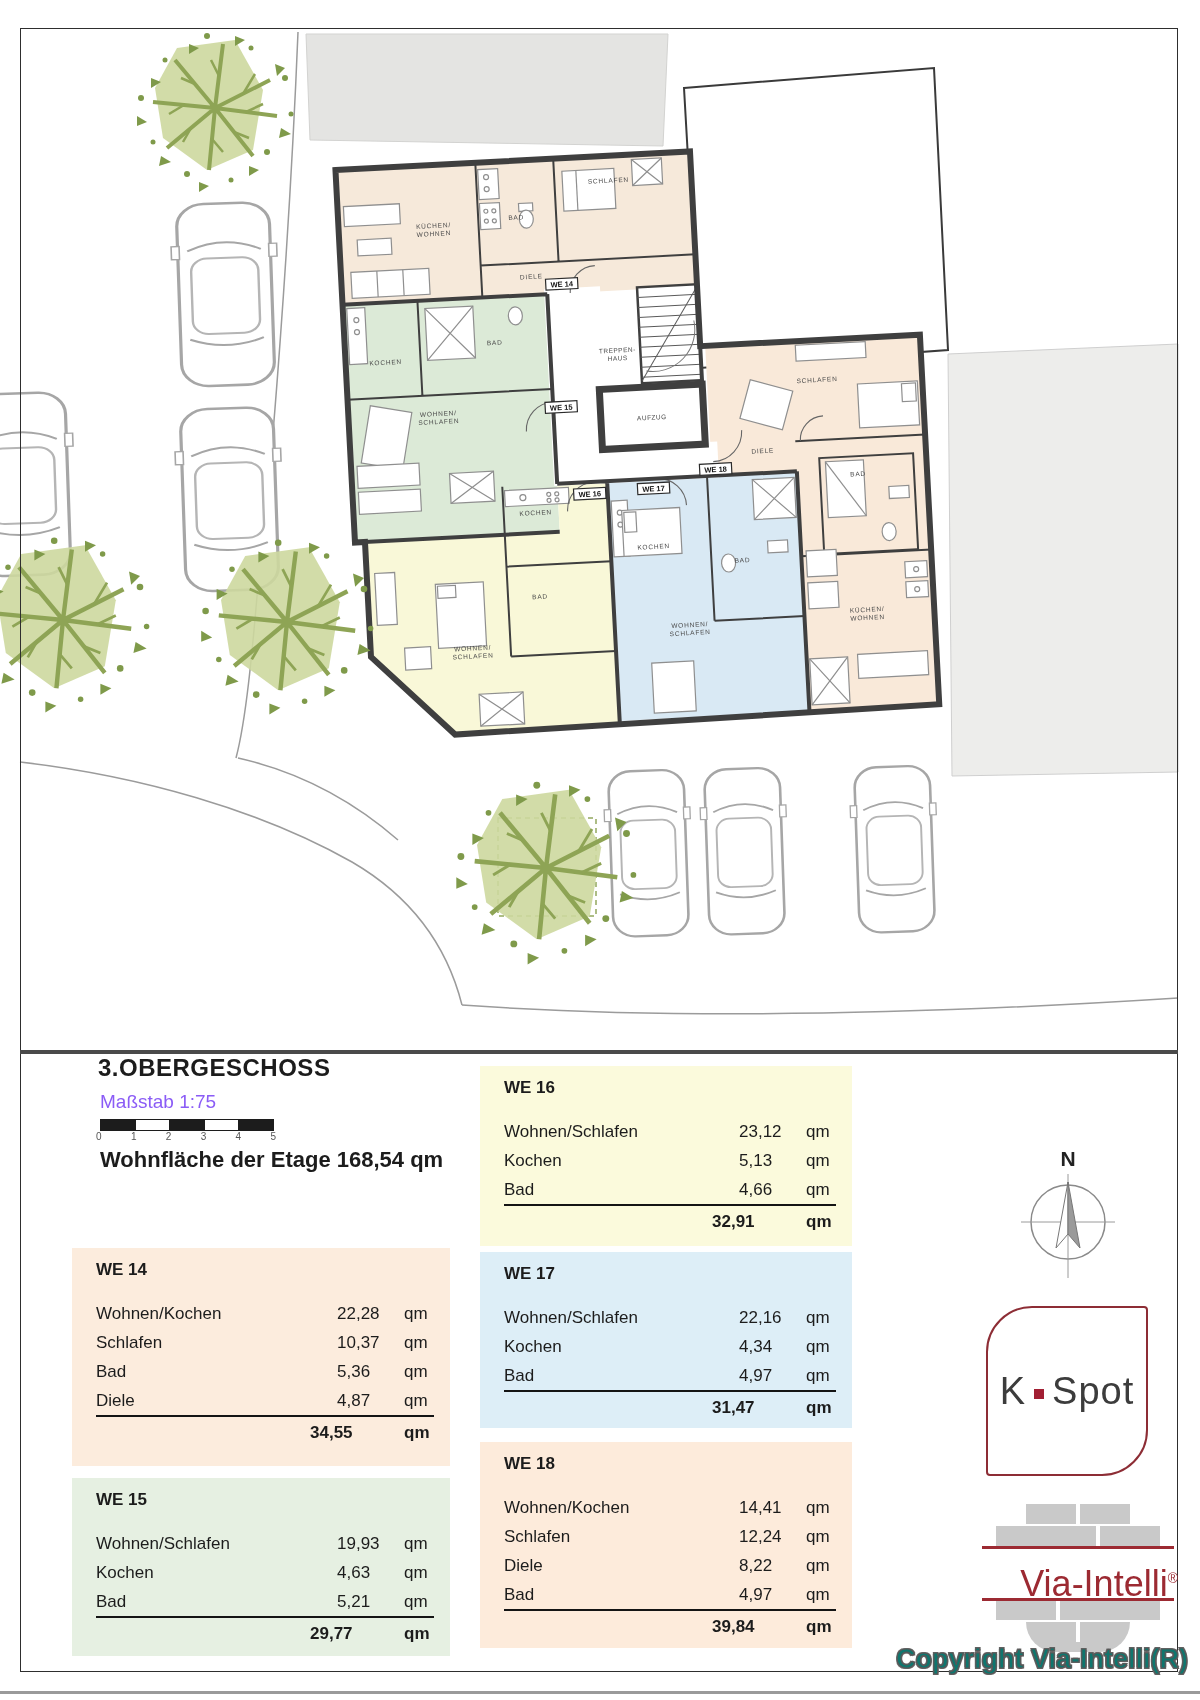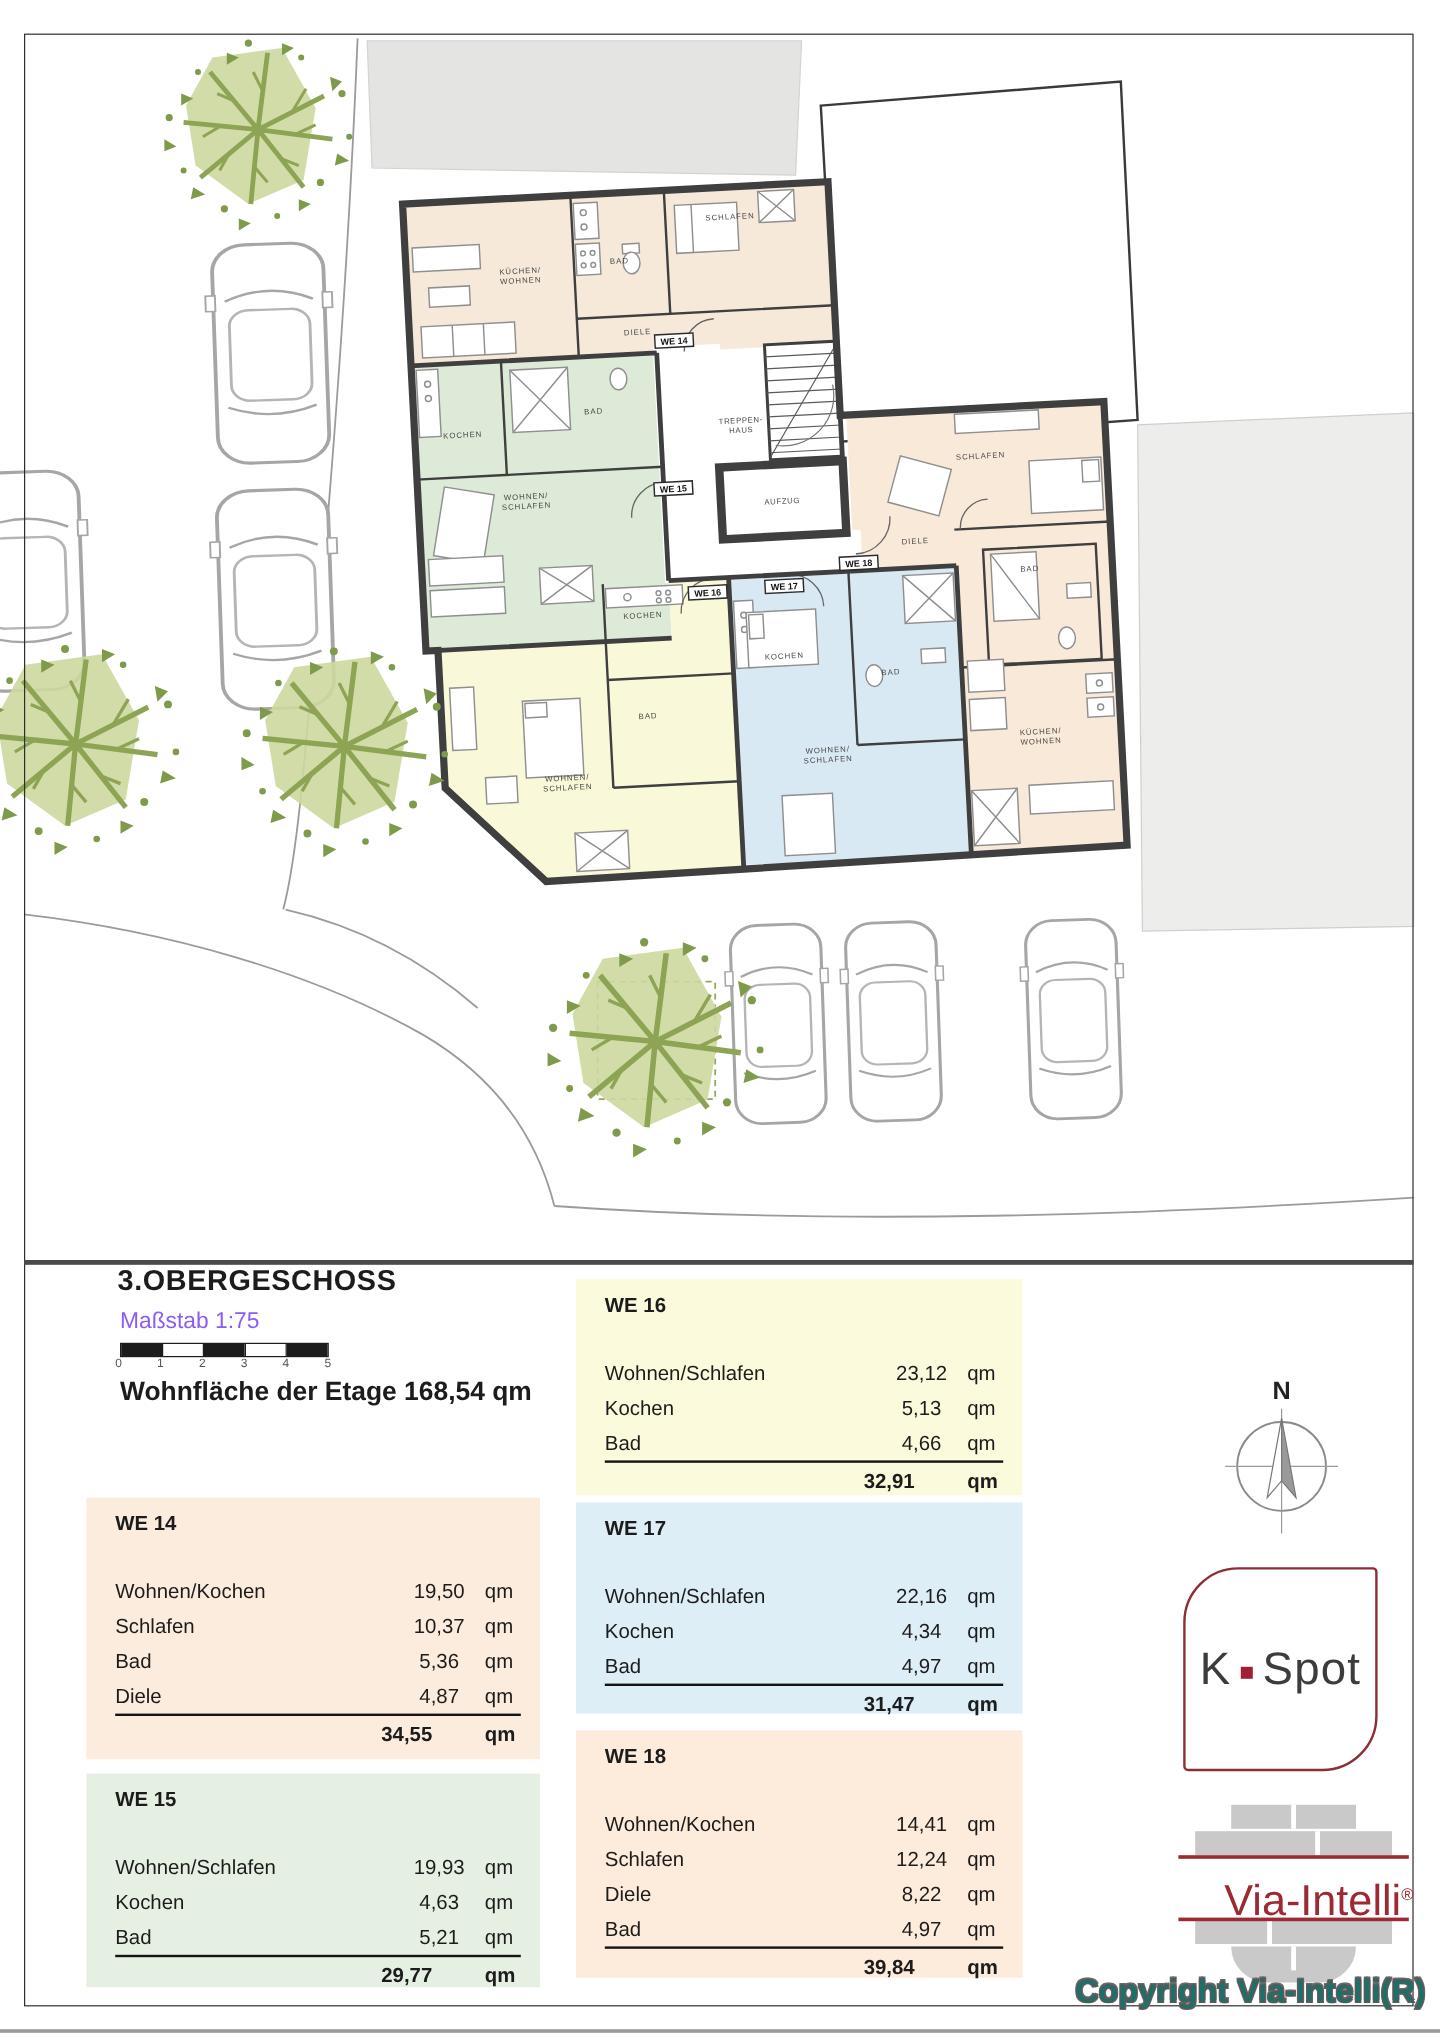--- a/index.html
+++ b/index.html
@@ -22,24 +22,24 @@
          font-size:10px;color:#555;}
   .h-area{left:100px;top:1147px;font-size:22px;font-weight:bold;}
 
   .area-box{position:absolute;z-index:4;box-sizing:border-box;padding:12px 16px 0 24px;}
   .bx-we14{left:72px; top:1248px;width:378px;height:218px;background:#fcecdd;}
   .bx-we15{left:72px; top:1478px;width:378px;height:178px;background:#e6f0e2;}
   .bx-we16{left:480px;top:1066px;width:372px;height:180px;background:#fbfadc;}
   .bx-we17{left:480px;top:1252px;width:372px;height:176px;background:#ddeef7;}
   .bx-we18{left:480px;top:1442px;width:372px;height:206px;background:#fdebdb;}
   .area-box h3{margin:0;font-size:17px;font-weight:bold;}
-  .rows{margin-top:32px;}
+  .rows{margin-top:19px;}
   .arow{display:flex;line-height:29px;font-size:17px;}
   .rl{flex:1;}
-  .rn{width:58px;text-align:center;}
+  .rn{width:58px;text-align:left;}
   .ru{width:30px;margin-left:9px;}
   .atotal{display:flex;justify-content:flex-end;border-top:2px solid #141414;
           font-weight:bold;line-height:31px;font-size:17px;gap:27px;}
 
   .compass{left:1015px;top:1142px;width:116px;height:150px;}
 
   .kspot{left:986px;top:1306px;width:158px;height:166px;border:2.5px solid #8d2d35;
          border-radius:46px 4px 46px 4px;display:flex;align-items:center;justify-content:center;background:#fff;}
   .kspot .kt{font-size:38px;color:#3c3c3c;letter-spacing:1px;}
   .kspot .dot{width:10px;height:10px;background:#a21f33;margin:0 8px;transform:translateY(3px);}
@@ -319,21 +319,21 @@
   <span>4</span>
   <span>5</span>
 </div>
 <div class="abs h-area">Wohnfläche der Etage 168,54 qm</div>
 
 <div class="area-box bx-we14">
   <h3>WE 14</h3>
   <div class="rows">
     <div class="arow">
           <span class="rl">Wohnen/Kochen</span>
-          <span class="rn">19,50</span>
+          <span class="rn">22,28</span>
           <span class="ru">qm</span>
         </div>
     <div class="arow">
           <span class="rl">Schlafen</span>
           <span class="rn">10,37</span>
           <span class="ru">qm</span>
         </div>
     <div class="arow">
           <span class="rl">Bad</span>
           <span class="rn">5,36</span>

